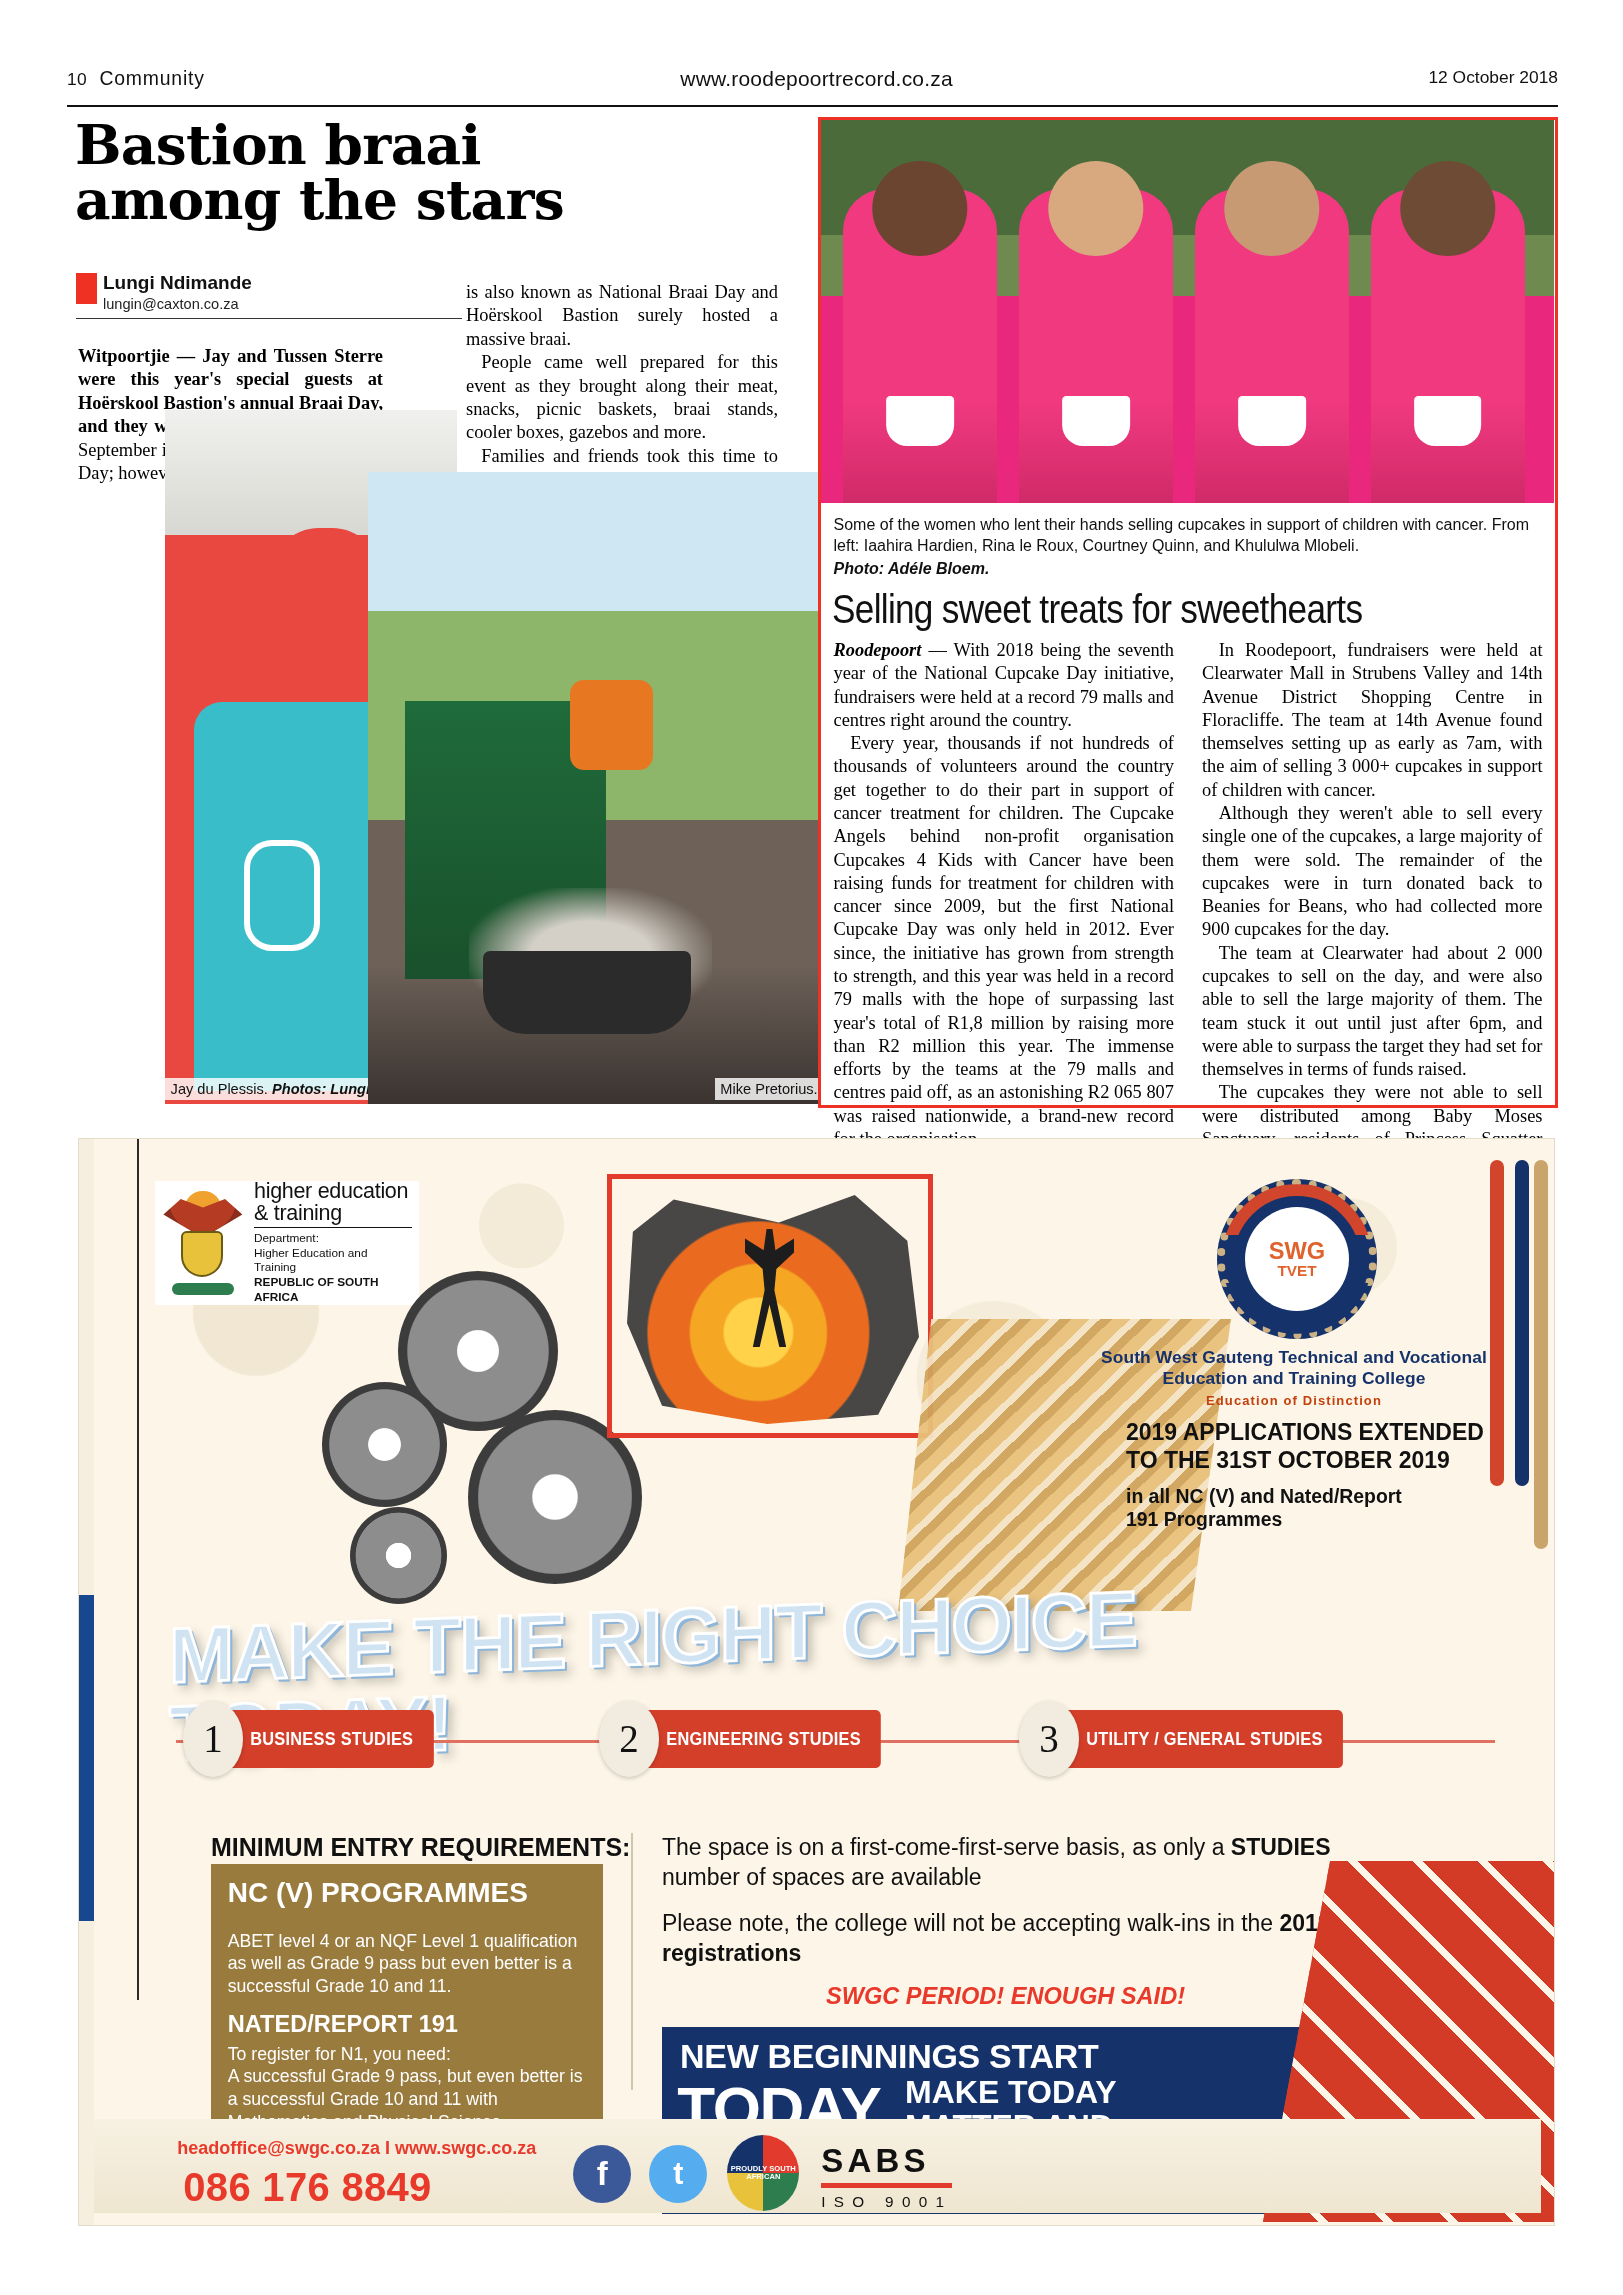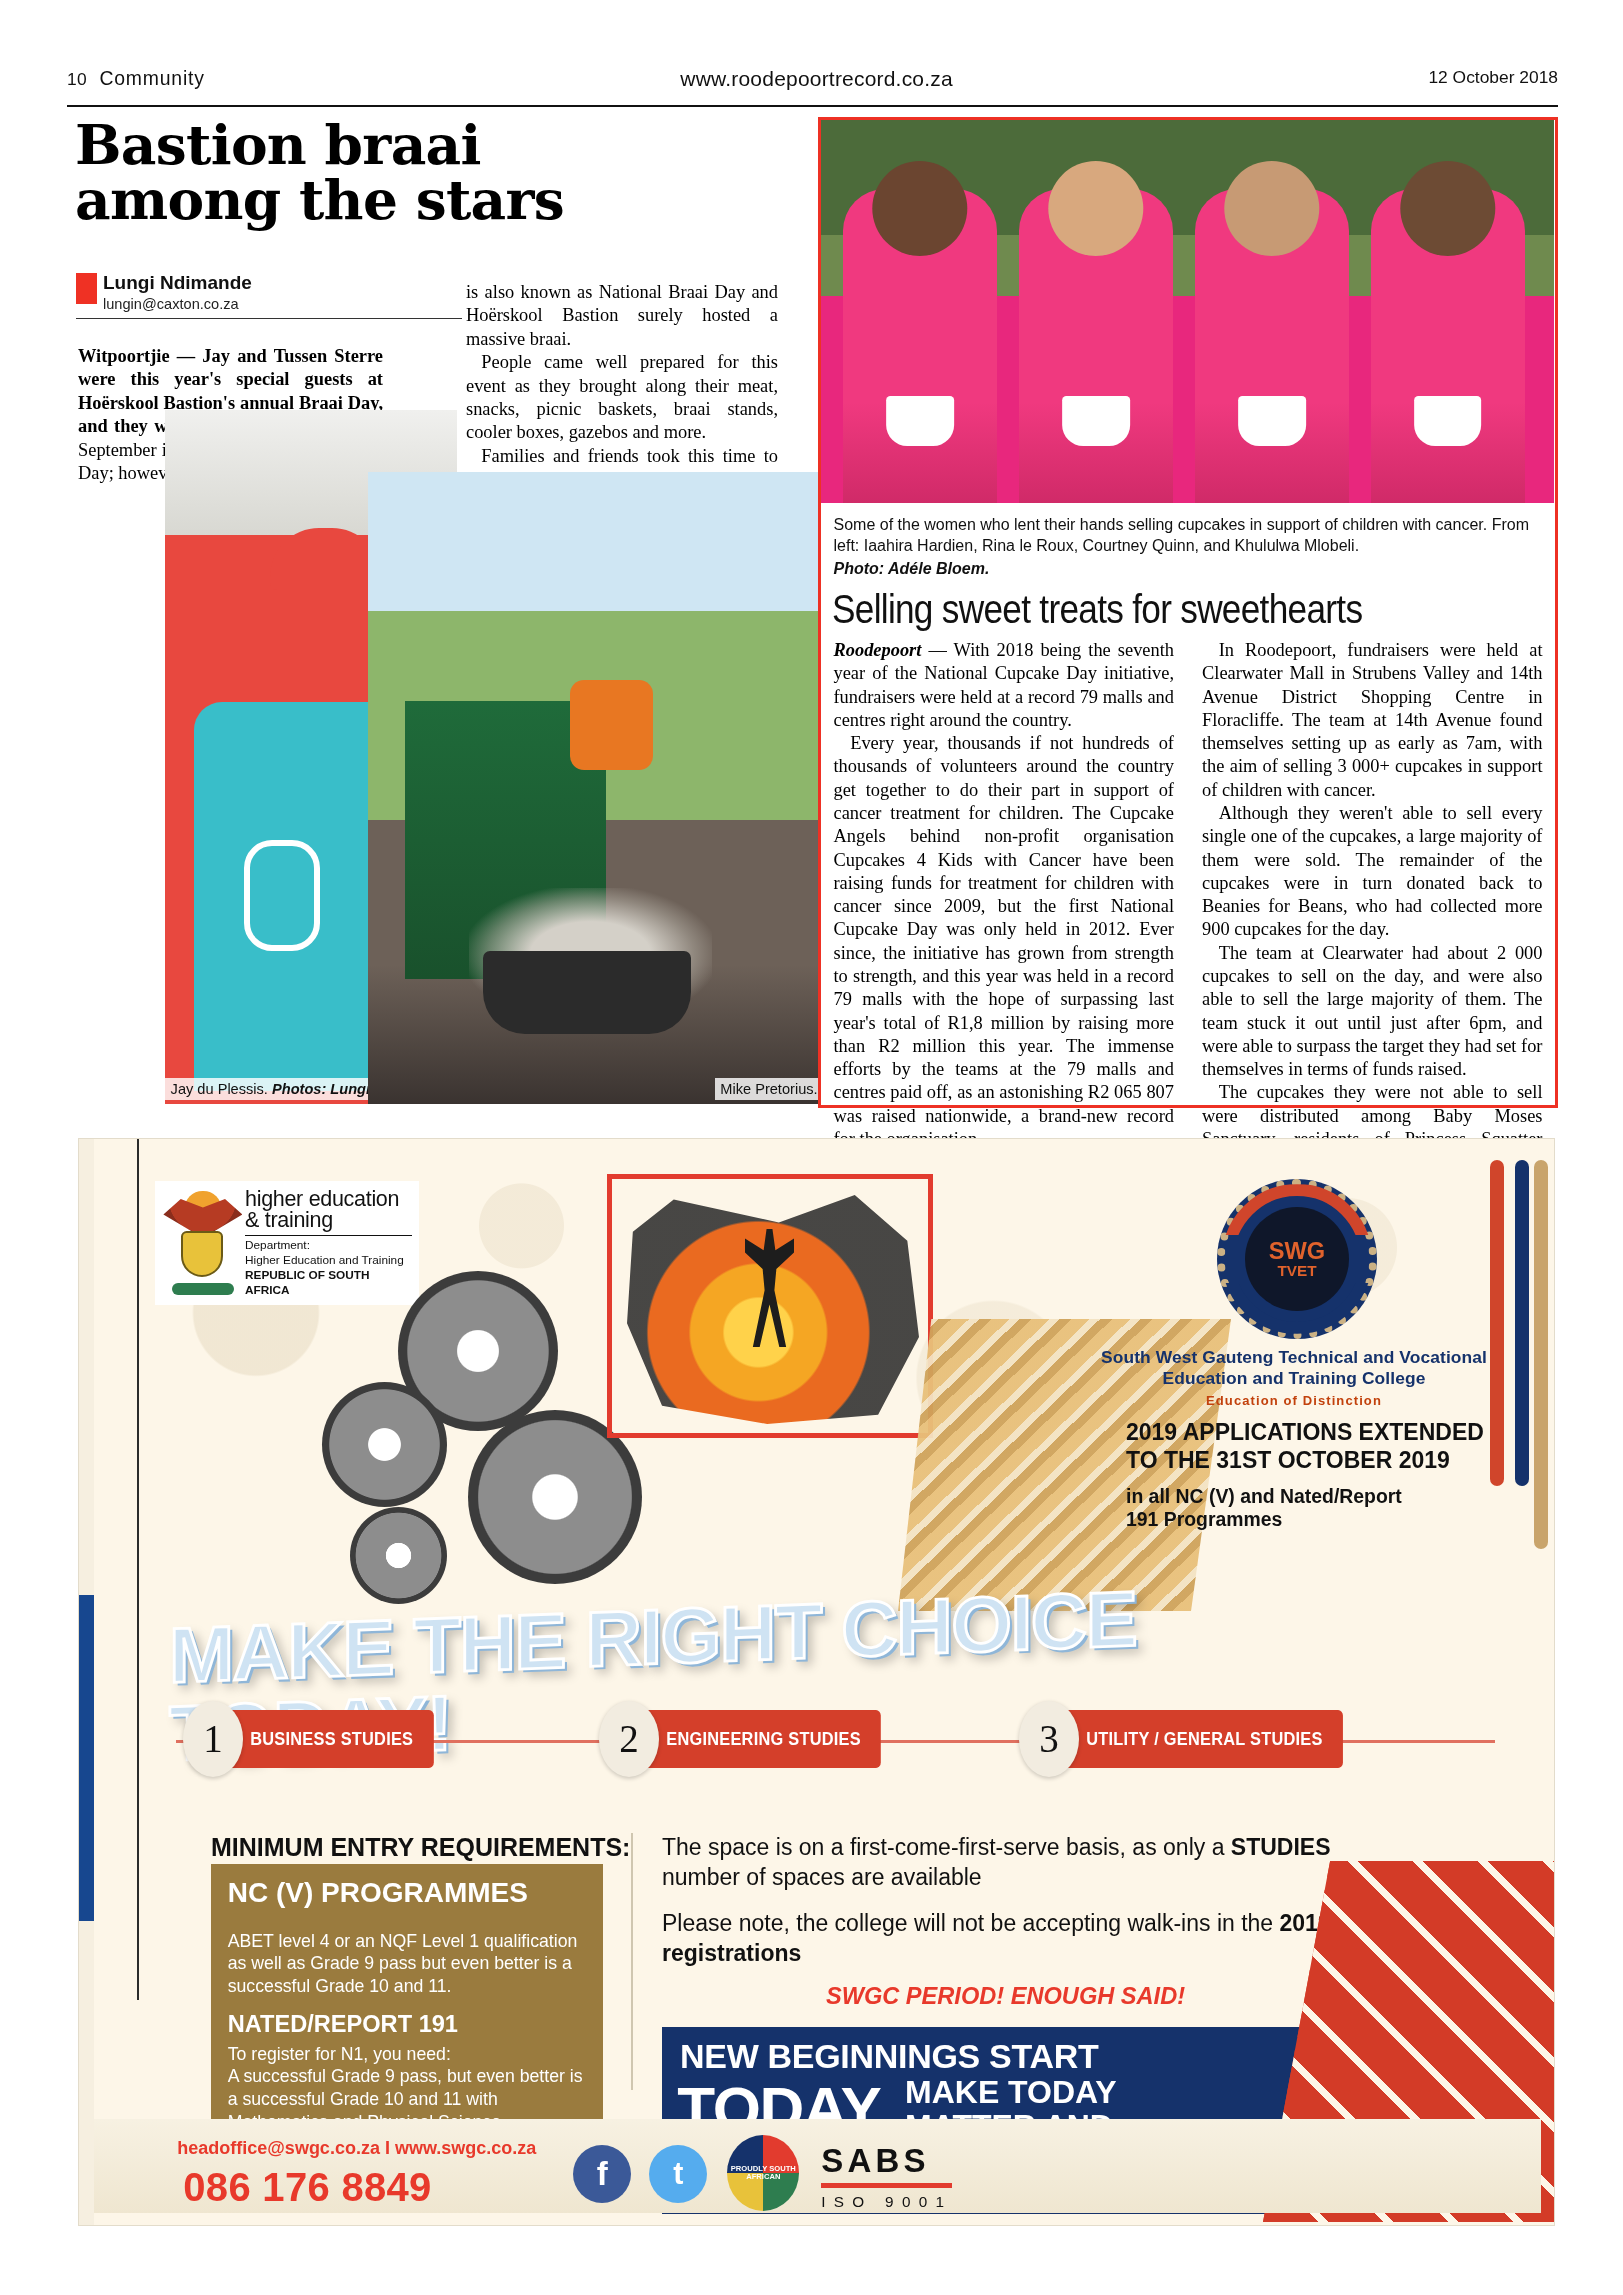--- a/index.html
+++ b/index.html
@@ -156,21 +156,21 @@
   .ad-bg-doodle { position:absolute; inset:0;
     background:
       radial-gradient(circle at 12% 16%, rgba(226,213,186,.45) 0 62px, transparent 64px),
       radial-gradient(circle at 30% 8%, rgba(226,213,186,.35) 0 42px, transparent 43px),
       radial-gradient(circle at 62% 22%, rgba(226,213,186,.3) 0 76px, transparent 78px),
       radial-gradient(circle at 86% 10%, rgba(226,213,186,.3) 0 49px, transparent 50px);
   }
 
   .dhet-logo {
     position: absolute; left: 76px; top: 42px; width: 264px; height: 124px;
-    background: #fff; display: flex; align-items: center; gap: 1px; padding: 13px 7px;
+    background: #fff; display: flex; align-items: center; gap: 10px; padding: 13px 7px;
   }
   .coa { width: 82px; height: 110px; flex: none; position: relative; }
   .coa .sun { position:absolute; left:50%; top:2.8px; transform:translateX(-50%);
      width:37px; height:18px; background:#f0a22e; border-radius: 19.4px 19.4px 0 0; }
   .coa .wings { position:absolute; left:1.4px; top:11px; width:79px; height:39px;
      background: radial-gradient(ellipse at 50% 0, #b63b23 0 60%, #8a2d1c 61%);
      clip-path: polygon(0 40%, 22% 0, 50% 22%, 78% 0, 100% 40%, 50% 100%); }
   .coa .shield { position:absolute; left:19.4px; top:43px; width:42px; height:46px;
      background:#e8c23a; border-radius: 5.6px 5.6px 21px 21px; border:2.1px solid #6b5a16; }
   .coa .ribbon { position:absolute; left:9.7px; bottom:2.8px; width:62px; height:12.5px;
@@ -198,21 +198,21 @@
      background:#1d1d1d;
      clip-path: polygon(44% 0, 56% 0, 62% 18%, 100% 8%, 100% 20%, 64% 34%, 60% 52%, 84% 100%, 70% 100%, 50% 64%, 30% 100%, 16% 100%, 40% 52%, 36% 34%, 0 20%, 0 8%, 38% 18%); }
 
   .pencils { position:absolute; left:819px; top:180px; width:333px; height:292px;
      background: repeating-linear-gradient(-44deg, #e8c07a 0 12.5px, #cfa35b 12.5px 21px, #f3e3c3 21px 28px);
      clip-path: polygon(10% 0, 100% 0, 88% 100%, 0 100%); opacity:.95; }
 
   .swgc-badge { position:absolute; left:1138px; top:40px; width:160px; height:160px;
      border-radius:50%; background:#15326b;
      border: 8.3px dotted #cbb184; display:flex; align-items:center; justify-content:center;}
-  .swgc-inner { width:104px; height:104px; border-radius:50%; background:#0f172a;
+  .swgc-inner { width:104px; height:104px; border-radius:50%; background:#ffffff;
      color:#e0622c; font-family:"Liberation Sans",sans-serif; font-weight:bold; font-size:23.6px;
      display:flex; flex-direction:column; align-items:center; justify-content:center; line-height:1;text-align:center;}
   .swgc-ring { position:absolute; inset:-2.8px; border-radius:50%; border: 12.5px solid #d0452b;
      clip-path: polygon(0 0, 100% 0, 100% 34%, 0 34%); }
   .swgc-ring2 { position:absolute; inset:-2.8px; border-radius:50%; border: 12.5px solid #15326b;
      clip-path: polygon(0 66%, 100% 66%, 100% 100%, 0 100%); }
   .swgc-title { position:absolute; left:951px; top:208px; width:528px; text-align:center;
      font-family:"Liberation Sans", sans-serif; font-weight:bold; color:#15326b;
      font-size:17.4px; line-height:1.22; letter-spacing:0.1px; }
   .swgc-motto { margin-top:3.5px; font-size:13px; color:#c2410c; letter-spacing:1.1px; }

